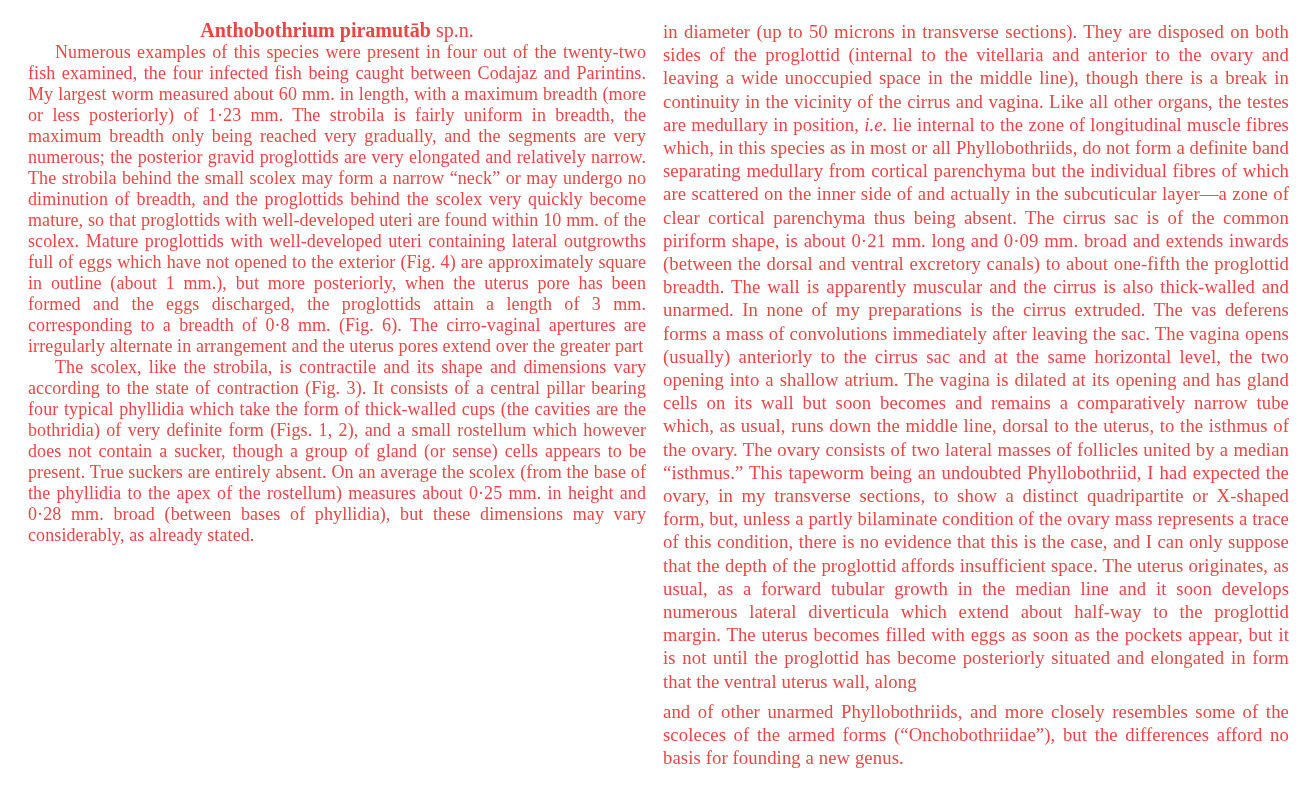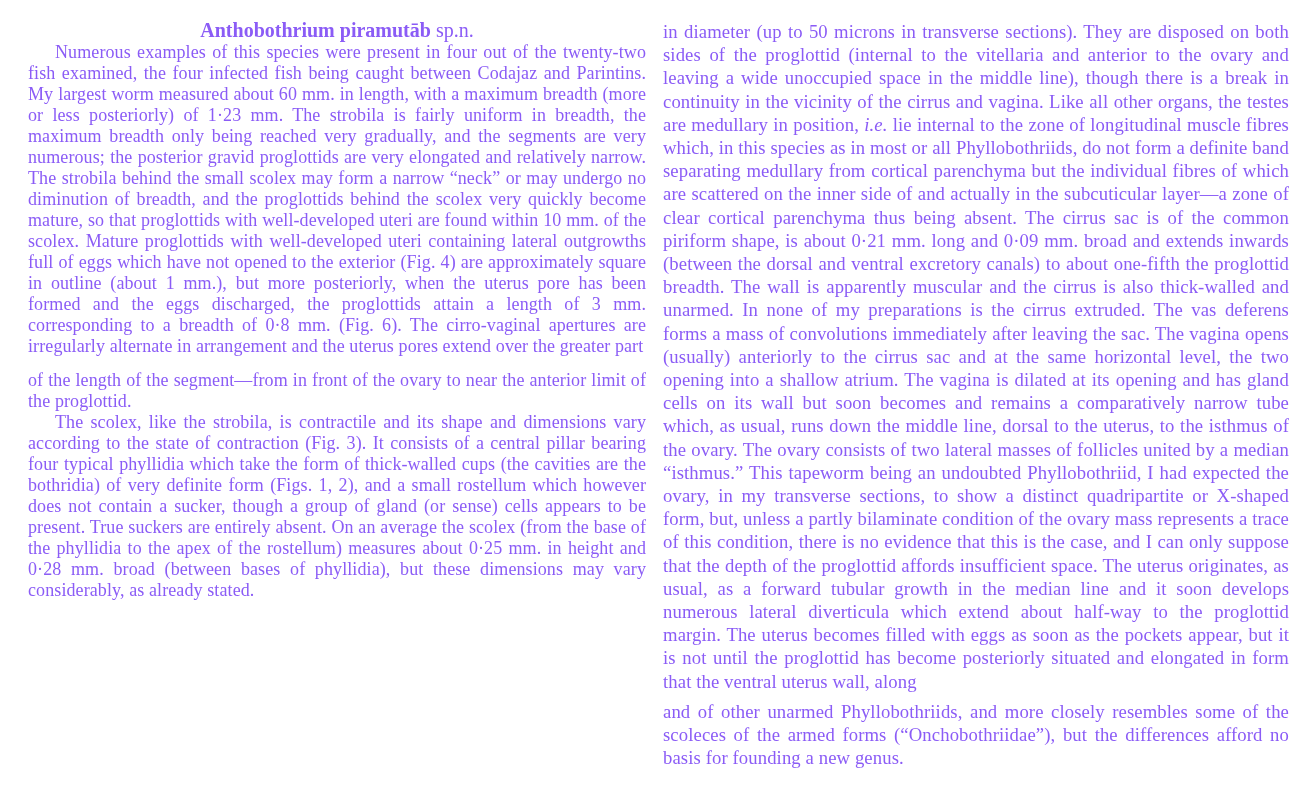--- a/index.html
+++ b/index.html
@@ -6,21 +6,21 @@
     margin: 0;
     padding: 0;
     background: #ffffff;
   }
   .page {
     position: relative;
     width: 1307px;
     height: 800px;
     box-sizing: border-box;
     background: #ffffff;
-    color: #8b5cf6;
+    color: #ef4444;
     font-family: "Liberation Serif", "DejaVu Serif", serif;
     padding: 12px 16px 0 28px;
     display: flex;
     gap: 17px;
     overflow: hidden;
   }
   .col {
     box-sizing: border-box;
   }
   .col-left {
@@ -76,21 +76,20 @@
 <body>
 
 <div class="page">
 
   <div class="col col-left">
     <h1 class="title"><span class="species">Anthobothrium piramutāb</span><span> sp.n.</span></h1>
 
 
     <p class="body-text indent">Numerous examples of this species were present in four out of the twenty-two fish examined, the four infected fish being caught between Codajaz and Parintins.  My largest worm measured about 60 mm. in length, with a maximum breadth (more or less posteriorly) of 1·23 mm. The strobila is fairly uniform in breadth, the maximum breadth only being reached very gradually, and the segments are very numerous; the posterior gravid proglottids are very elongated and relatively narrow. The strobila behind the small scolex may form a narrow “neck” or may undergo no diminution of breadth, and the proglottids behind the scolex very quickly become mature, so that proglottids with well-developed uteri are found within 10 mm. of the scolex.  Mature proglottids with well-developed uteri containing lateral outgrowths full of eggs which have not opened to the exterior (Fig. 4) are approximately square in outline (about 1 mm.), but more posteriorly, when the uterus pore has been formed and the eggs discharged, the proglottids attain a length of 3 mm. corresponding to a breadth of 0·8 mm. (Fig. 6). The cirro-vaginal apertures are irregularly alternate in arrangement and the uterus pores extend over the greater part</p>
 
-    <p class="body-text gap-top">of the length of the segment—from in front of the ovary to near the anterior limit of the proglottid.</p>
 
     <p class="body-text indent">The scolex, like the strobila, is contractile and its shape and dimensions vary according to the state of contraction (Fig. 3).  It consists of a central pillar bearing four typical phyllidia which take the form of thick-walled cups (the cavities are the bothridia) of very definite form (Figs. 1, 2), and a small rostellum which however does not contain a sucker, though a group of gland (or sense) cells appears to be present. True suckers are entirely absent.  On an average the scolex (from the base of the phyllidia to the apex of the rostellum) measures about 0·25 mm. in height and 0·28 mm. broad (between bases of phyllidia), but these dimensions may vary considerably, as already stated.</p>
 
   </div>
 
   <div class="col col-right">
     <p class="body-text"><span>in diameter (up to 50 microns in transverse sections).  They are disposed on both sides of the proglottid (internal to the vitellaria and anterior to the ovary and leaving a wide unoccupied space in the middle line), though there is a break in continuity in the vicinity of the cirrus and vagina.  Like all other organs, the testes are medullary in position, </span><span class="abbrev-italic">i.e.</span><span> lie internal to the zone of longitudinal muscle fibres which, in this species as in most or all Phyllobothriids, do not form a definite band separating medullary from cortical parenchyma but the individual fibres of which are scattered on the inner side of and actually in the subcuticular layer—a zone of clear cortical parenchyma thus being absent. The cirrus sac is of the common piriform shape, is about 0·21 mm. long and 0·09 mm. broad and extends inwards (between the dorsal and ventral excretory canals) to about one-fifth the proglottid breadth.  The wall is apparently muscular and the cirrus is also thick-walled and unarmed.  In none of my preparations is the cirrus extruded. The vas deferens forms a mass of convolutions immediately after leaving the sac. The vagina opens (usually) anteriorly to the cirrus sac and at the same horizontal level, the two opening into a shallow atrium. The vagina is dilated at its opening and has gland cells on its wall but soon becomes and remains a comparatively narrow tube which, as usual, runs down the middle line, dorsal to the uterus, to the isthmus of the ovary. The ovary consists of two lateral masses of follicles united by a median “isthmus.”  This tapeworm being an undoubted Phyllobothriid, I had expected the ovary, in my transverse sections, to show a distinct quadripartite or X-shaped form, but, unless a partly bilaminate condition of the ovary mass represents a trace of this condition, there is no evidence that this is the case, and I can only suppose that the depth of the proglottid affords insufficient space. The uterus originates, as usual, as a forward tubular growth in the median line and it soon develops numerous lateral diverticula which extend about half-way to the proglottid margin. The uterus becomes filled with eggs as soon as the pockets appear, but it is not until the proglottid has become posteriorly situated and elongated in form that the ventral uterus wall, along</span></p>
 
     <p class="body-text gap-top-sm">and of other unarmed Phyllobothriids, and more closely resembles some of the scoleces of the armed forms (“Onchobothriidae”), but the differences afford no basis for founding a new genus.</p>
   </div>

